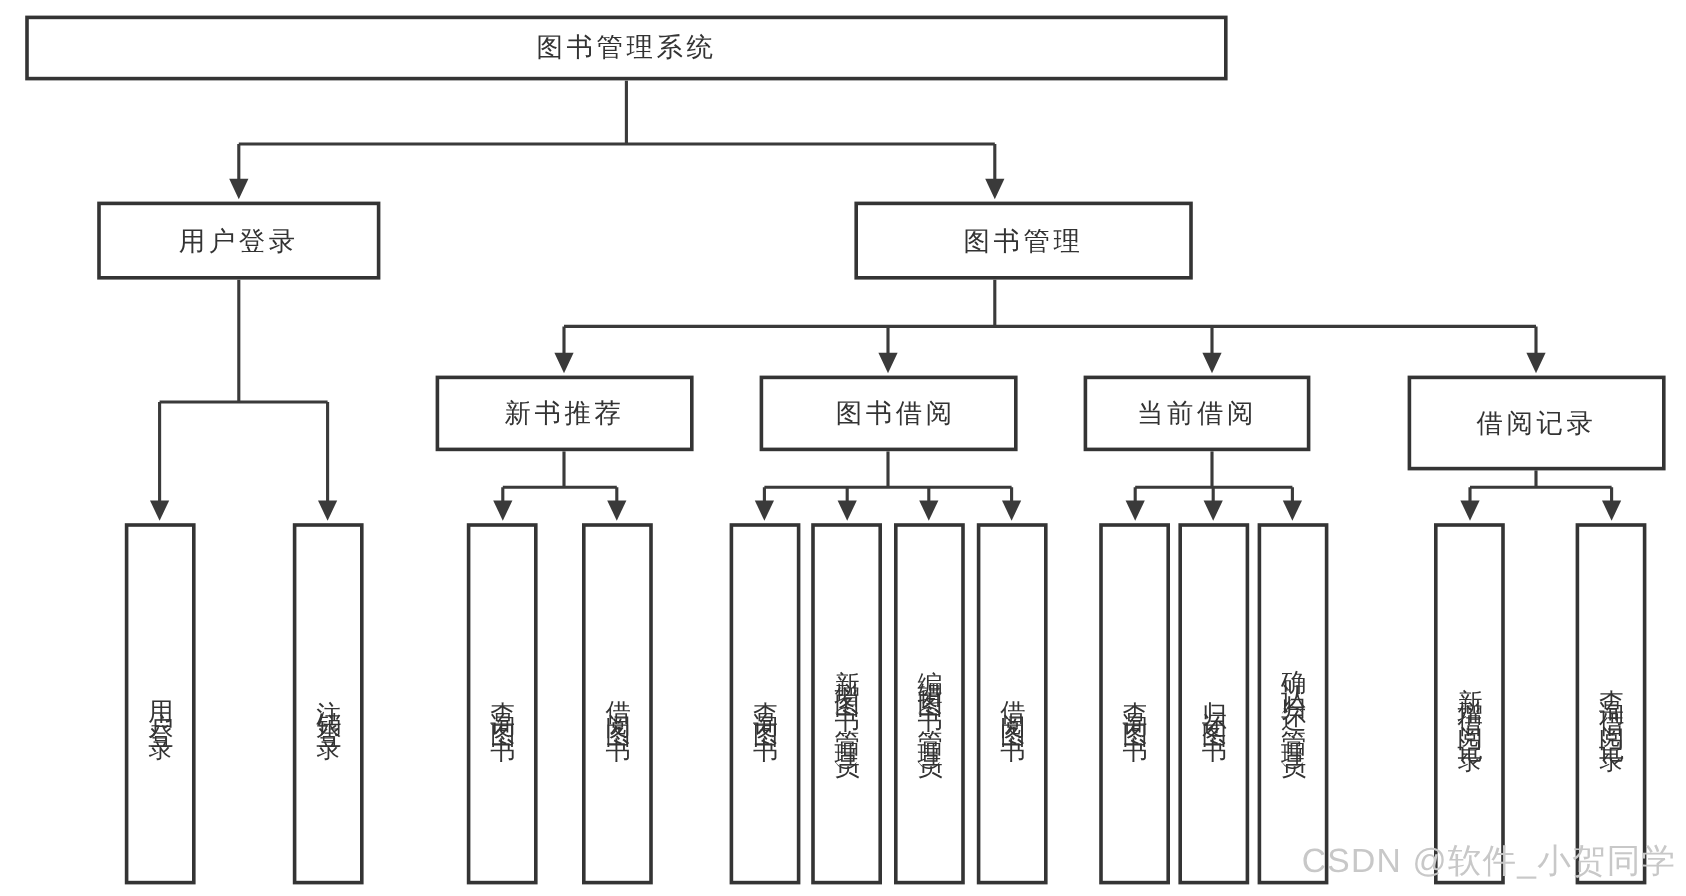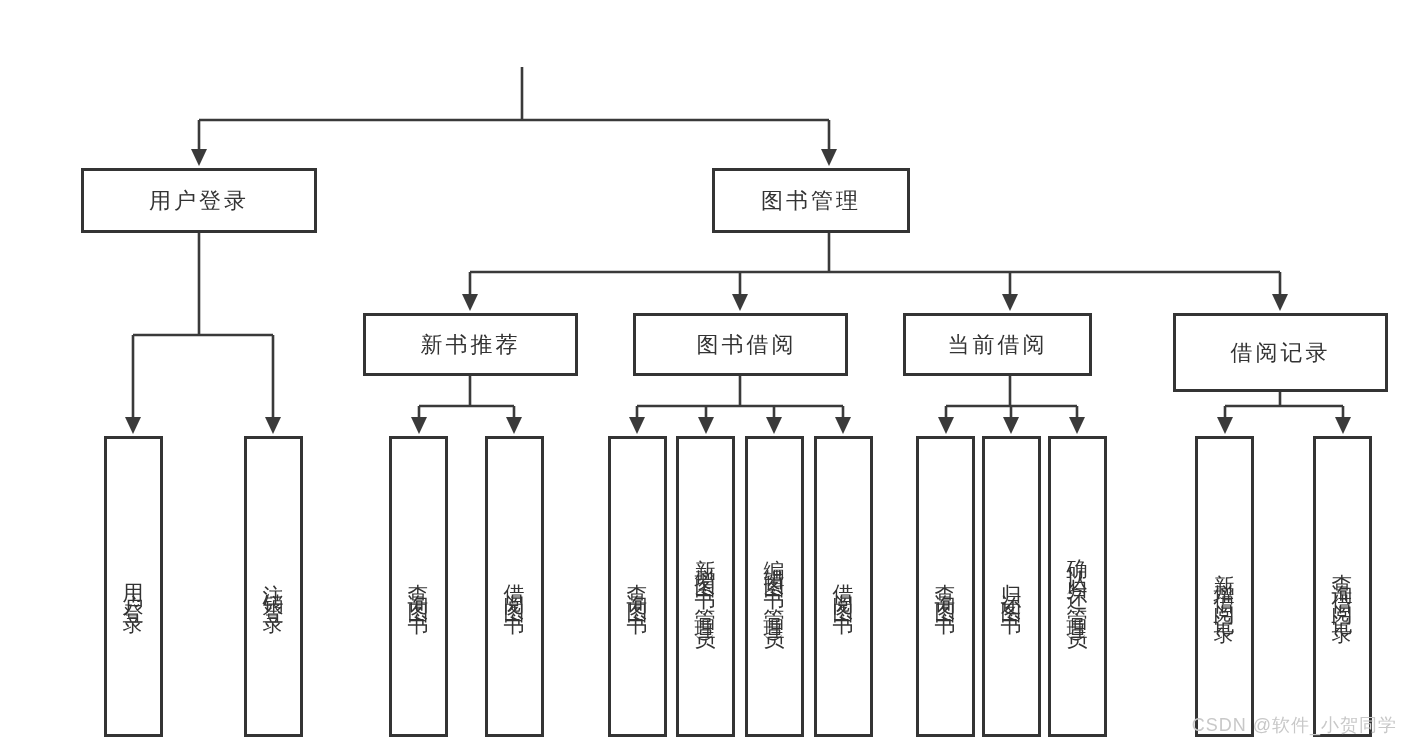--- a/index.html
+++ b/index.html
@@ -43,21 +43,21 @@
     writing-mode:vertical-rl;
     text-orientation:mixed;
     font-size:21px;
     letter-spacing:10px;
     line-height:1;
     white-space:nowrap;
   }
   .watermark{
     position:absolute;
     right:8px;bottom:10px;
-    font-size:18px;letter-spacing:1px;
+    font-size:28px;letter-spacing:1px;
     color:var(--watermark);
     z-index:5;
     white-space:nowrap;
   }
 </style>
 </head>
 <body>
 
 <div class="canvas">
 
@@ -104,23 +104,24 @@
       <polygon points="1069,417 1085,417 1077,434"></polygon>
     </g>
 
     <g>
       <path d="M1280,376 V406 M1225,406 H1343 M1225,406 V419 M1343,406 V419"></path>
       <polygon points="1217,417 1233,417 1225,434"></polygon>
       <polygon points="1335,417 1351,417 1343,434"></polygon>
     </g>
   </svg>
 
+  <div class="node" style="left:21px;top:13px;width:1002px;height:54px;">图书管理系统</div>
 
   <div class="node" style="left:81px;top:168px;width:236px;height:65px;">用户登录</div>
-  <div class="node" style="left:712px;top:168px;width:198px;height:65px;">图书管理</div>
+  <div class="node" style="left:712px;top:168px;width:282px;height:65px;">图书管理</div>
 
   <div class="node" style="left:363px;top:313px;width:215px;height:63px;text-align:right;">新书推荐</div>
   <div class="node" style="left:633px;top:313px;width:215px;height:63px;padding-left:12px;">图书借阅</div>
   <div class="node" style="left:903px;top:313px;width:189px;height:63px;">当前借阅</div>
   <div class="node" style="left:1173px;top:313px;width:215px;height:79px;">借阅记录</div>
 
   <div class="leaf" style="left:104px;">
     <span>用户登录</span>
   </div>
   <div class="leaf" style="left:244px;">

